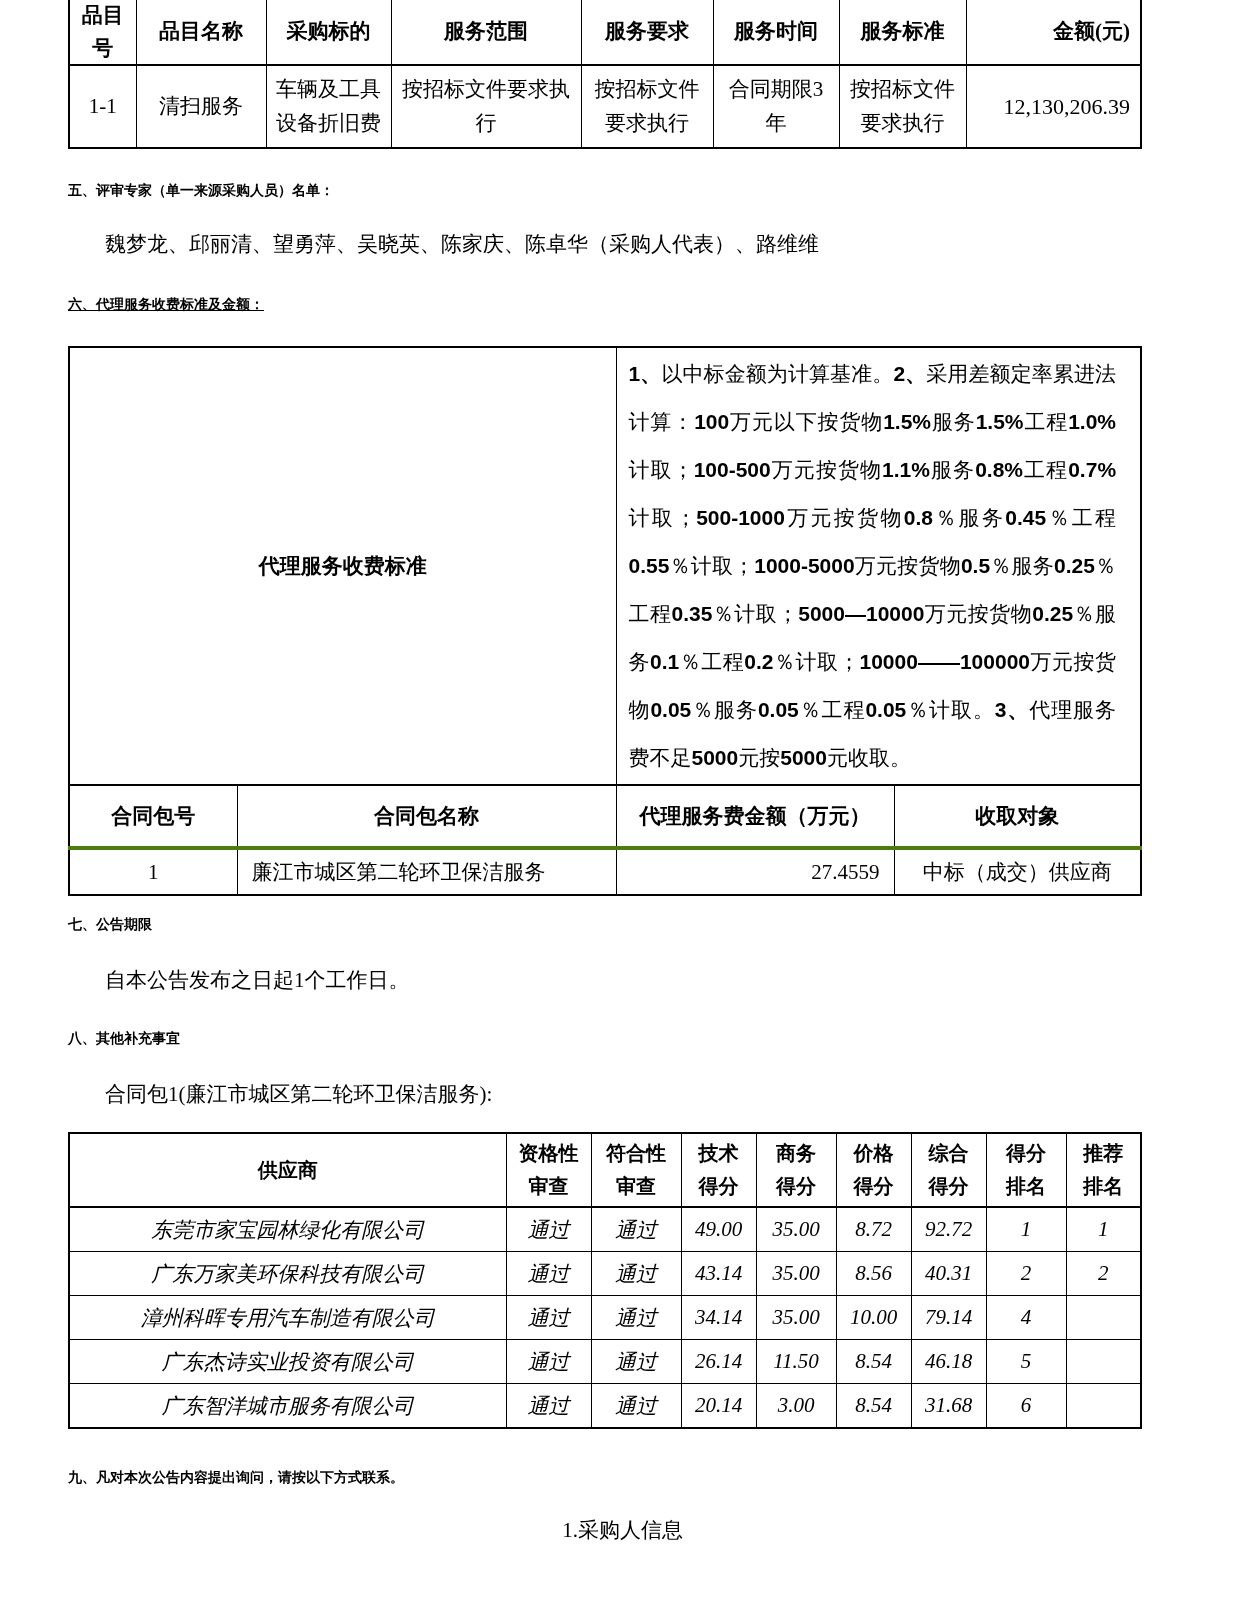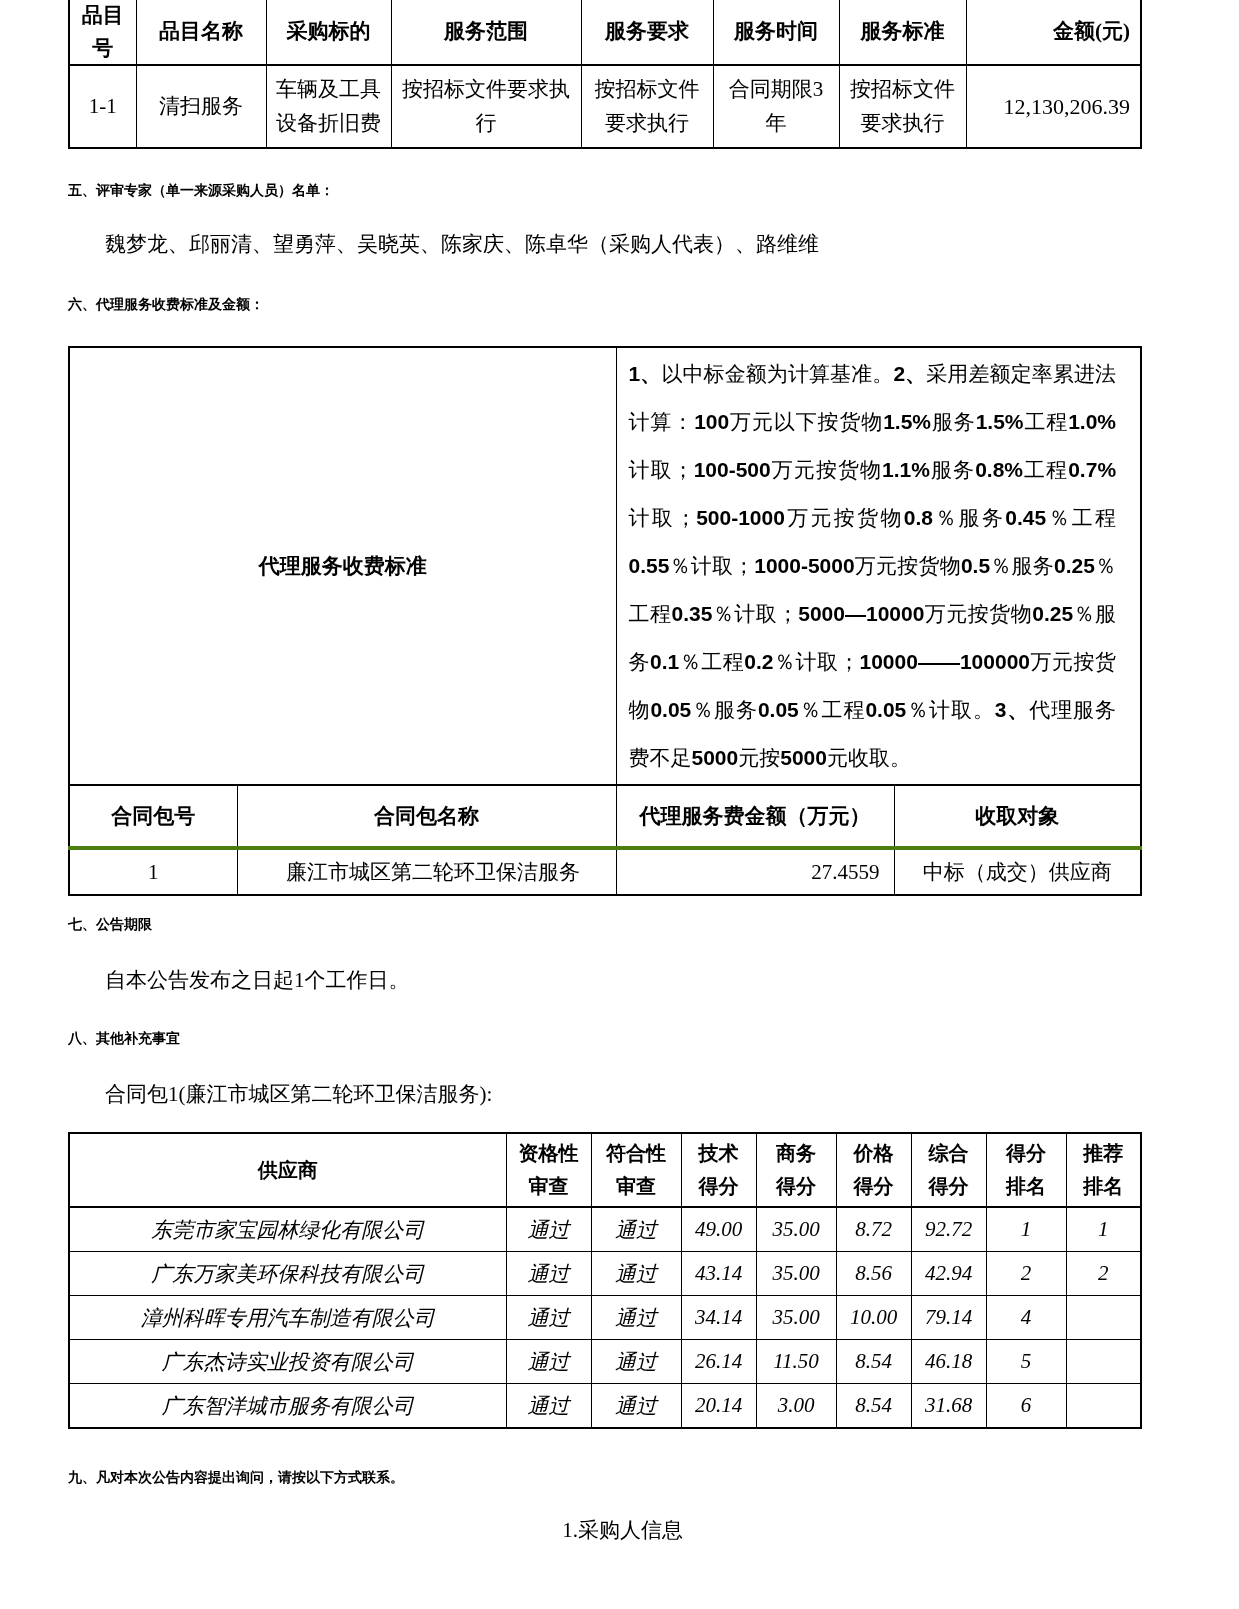--- a/index.html
+++ b/index.html
@@ -24,31 +24,31 @@
   .item-tbl .amount-h{text-align:right;padding-right:10px;}
   .item-tbl .amount{text-align:right;padding-right:10px;font-size:22px;}
 
   
   .fee-tbl{margin-top:26px;}
   .fee-tbl .std-label{text-align:center;font-size:21px;font-weight:bold;}
   .fee-tbl .fee-text{font-size:21px;line-height:47px;text-align:justify;padding:2px 24px 2px 12px;vertical-align:top;}
   .seg-b{font-family:"Liberation Sans","DejaVu Sans",sans-serif;font-weight:bold;}
   .fee-tbl .hdr-row th{height:58px;font-size:21px;text-align:center;border-top:2px solid #000;border-bottom:4px solid #4d7c0f;}
   .fee-tbl .data-row td{height:42px;font-size:21px;text-align:center;}
-  .fee-tbl .data-row .pkg-name{text-align:center;padding-left:14px;}
+  .fee-tbl .data-row .pkg-name{text-align:left;padding-left:14px;}
   .fee-tbl .data-row .fee-amt{text-align:right;padding-right:14px;}
 
   
   .sup-tbl{margin-top:23px;}
   .sup-tbl th{height:70px;font-size:20px;text-align:center;line-height:1.65;white-space:pre-line;border-bottom:2px solid #000;}
   .sup-tbl td{height:41px;font-size:21px;text-align:center;font-style:italic;}
 
   #sec5{margin-top:27px;}
   #expert-names{margin-top:23px;}
-  #sec6{margin-top:31px;}
+  #sec6{margin-top:31px;text-decoration:underline;}
   #sec7{margin-top:14px;}
   #notice-body{margin-top:25px;}
   #sec8{margin-top:29px;}
   #pkg-line{margin-top:25px;}
   #sec9{margin-top:34px;}
   #purchaser-heading{margin-top:22px;text-align:center;}
 </style>
 </head>
 <body>
 
@@ -175,21 +175,21 @@
         <td>1</td>
         <td>1</td>
       </tr>
       <tr>
         <td>广东万家美环保科技有限公司</td>
         <td>通过</td>
         <td>通过</td>
         <td>43.14</td>
         <td>35.00</td>
         <td>8.56</td>
-        <td>42.94</td>
+        <td>40.31</td>
         <td>2</td>
         <td>2</td>
       </tr>
       <tr>
         <td>漳州科晖专用汽车制造有限公司</td>
         <td>通过</td>
         <td>通过</td>
         <td>34.14</td>
         <td>35.00</td>
         <td>10.00</td>

